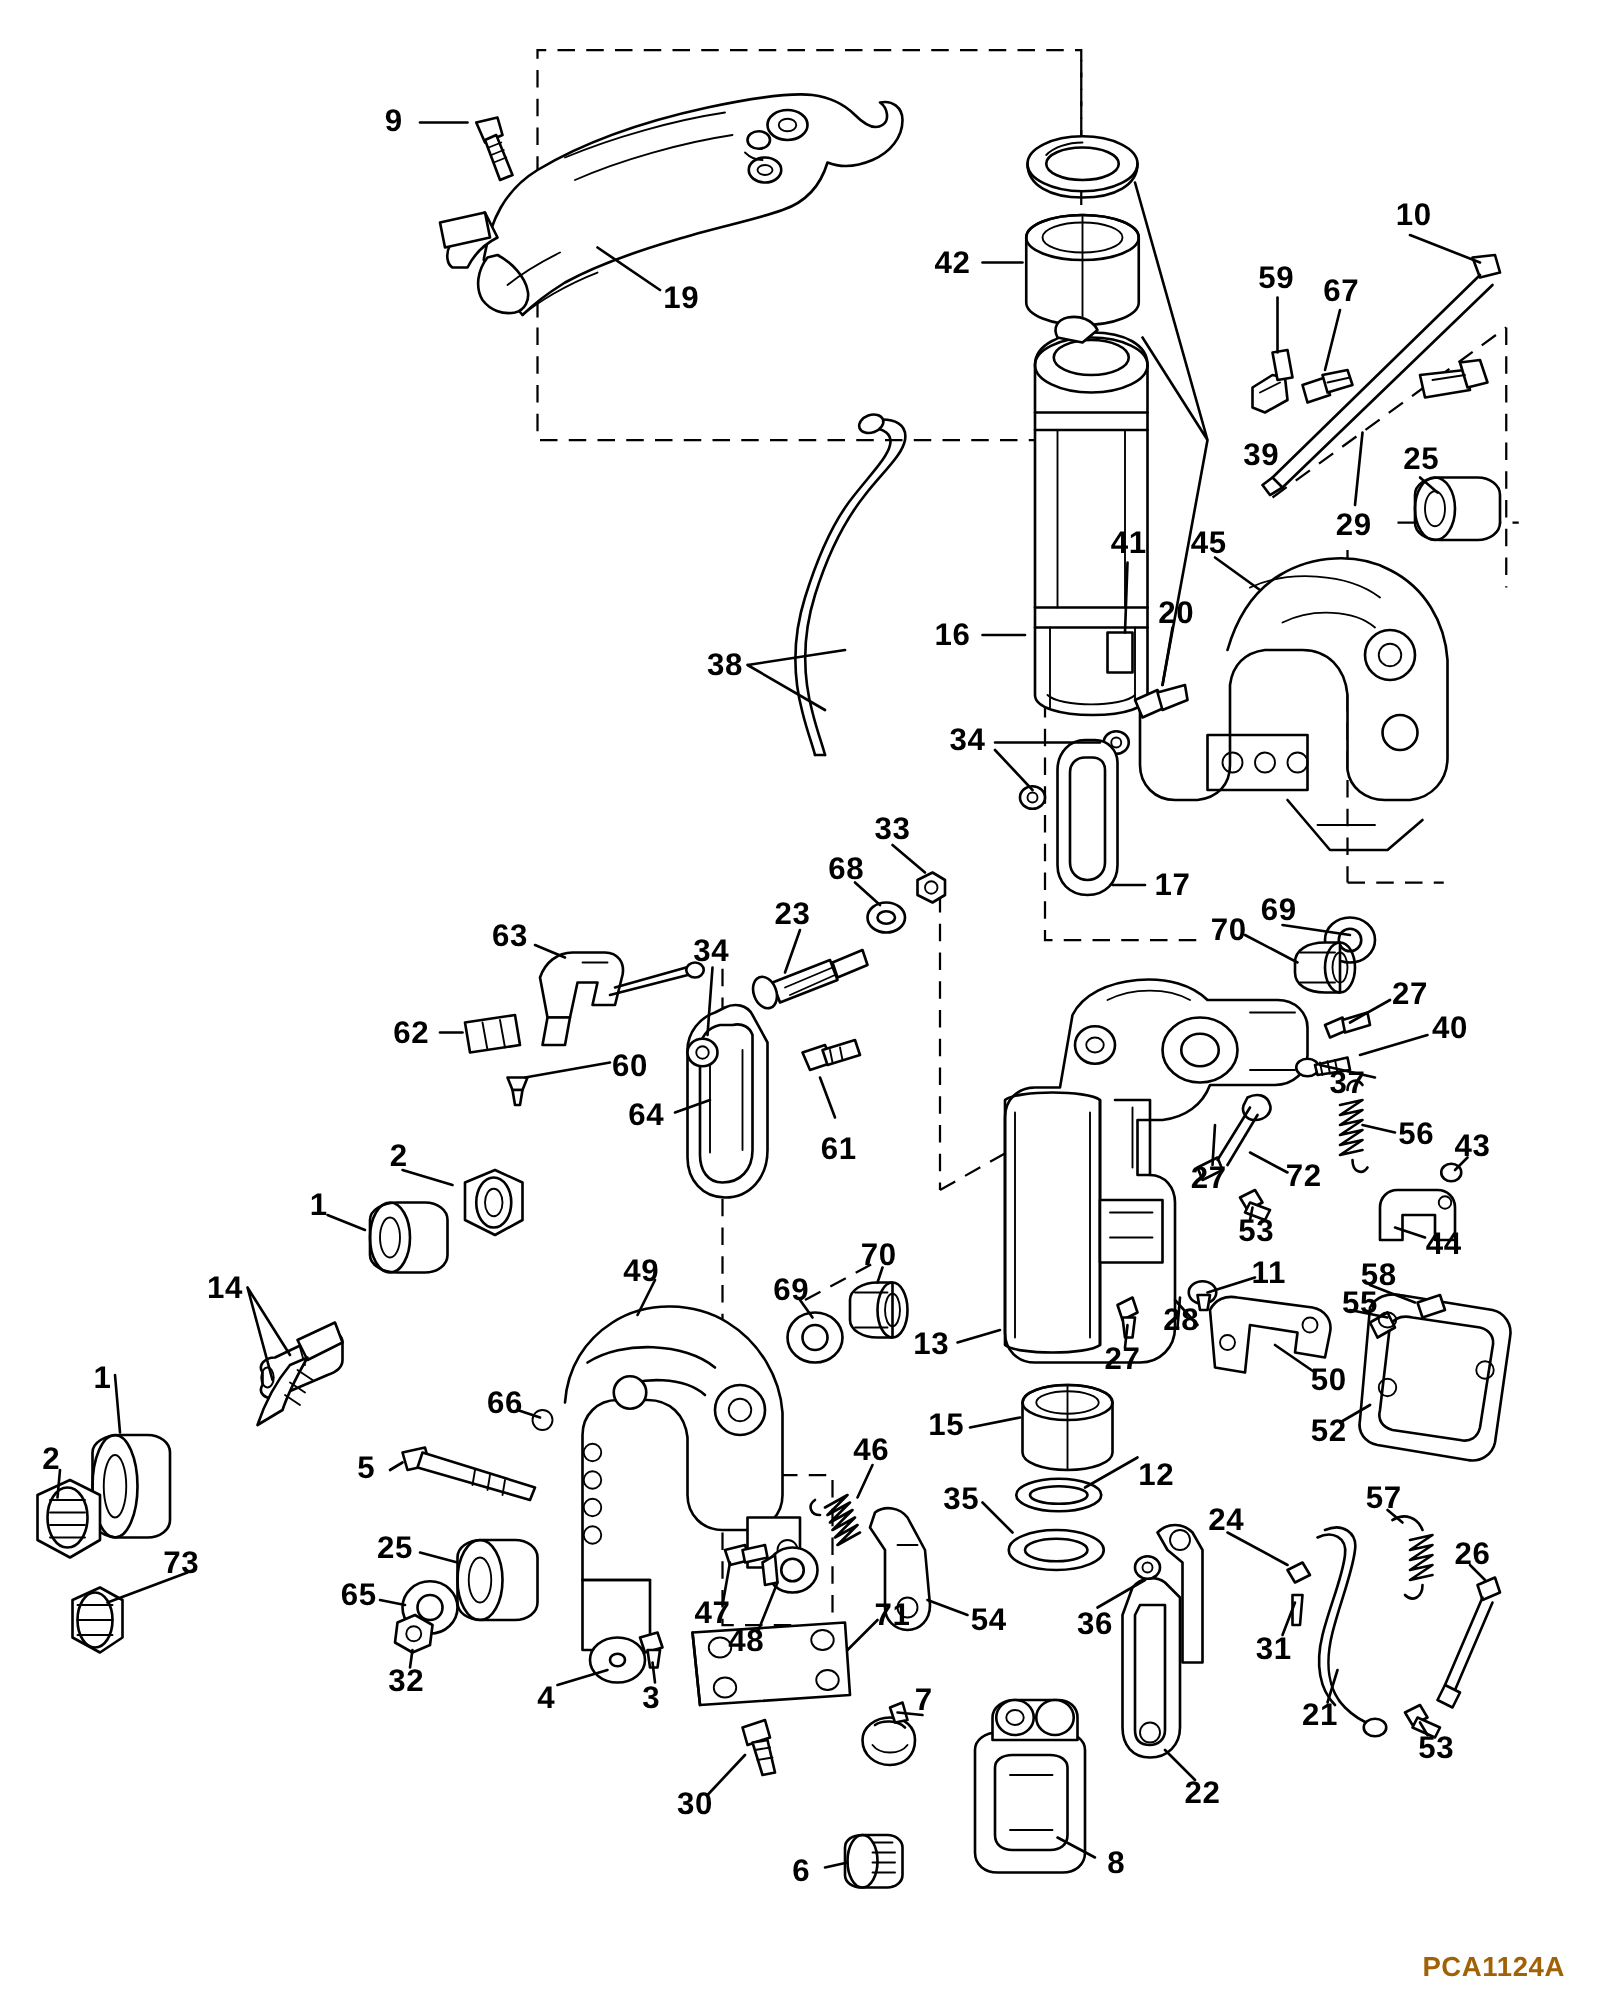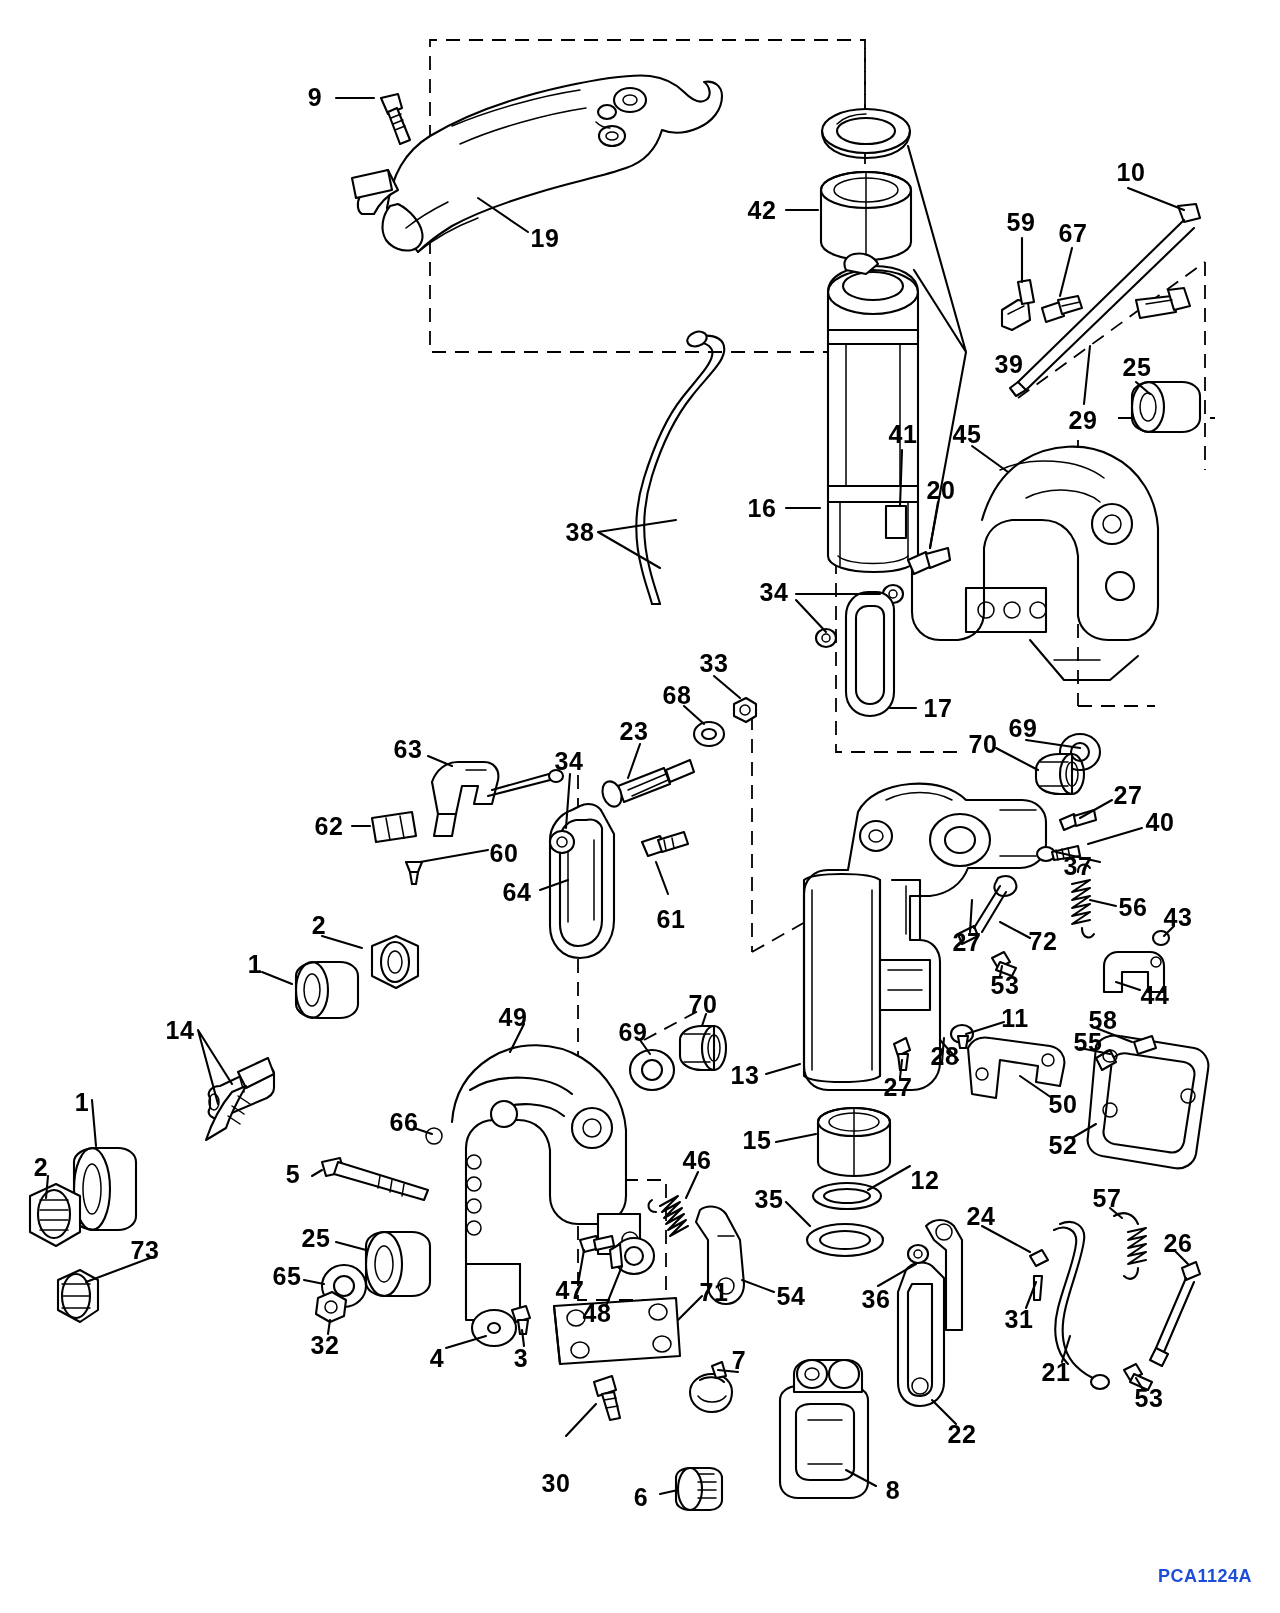--- a/index.html
+++ b/index.html
@@ -35,23 +35,23 @@
     white-space: nowrap;
     transform: translate(-50%, -50%);
     letter-spacing: 0.5px;
   }
   .figure-code {
     position: absolute;
     right: 28px;
     bottom: 26px;
     font-family: "Liberation Sans", sans-serif;
     font-weight: bold;
-    font-size: 18px;
+    font-size: 22px;
     letter-spacing: 0.5px;
-    color: #1d4ed8;
+    color: #a16207;
   }
   .ln { stroke: #000; stroke-width: 2.1; fill: none; stroke-linecap: round; stroke-linejoin: round; }
   .ln-thin { stroke: #000; stroke-width: 1.5; fill: none; stroke-linecap: round; stroke-linejoin: round; }
   .ln-dash { stroke: #000; stroke-width: 1.8; fill: none; stroke-dasharray: 14 9; stroke-linecap: butt; }
   .fillw { fill: #ffffff; }
   .leader { stroke: #000; stroke-width: 2.1; fill: none; stroke-linecap: round; }
 </style>
 </head>
 <body>
 
@@ -675,20 +675,20 @@
   <div class="callout" style="left:791px;  top:1296px;">54</div>
   <div class="callout" style="left:876px;  top:1299px;">36</div>
   <div class="callout" style="left:981px;  top:1216px;">24</div>
   <div class="callout" style="left:1107px; top:1198px;">57</div>
   <div class="callout" style="left:1178px; top:1243px;">26</div>
   <div class="callout" style="left:1019px; top:1319px;">31</div>
   <div class="callout" style="left:1056px; top:1372px;">21</div>
   <div class="callout" style="left:1149px; top:1398px;">53</div>
   <div class="callout" style="left:437px;  top:1358px;">4</div>
   <div class="callout" style="left:521px;  top:1358px;">3</div>
-  <div class="callout" style="left:556px;  top:1483px;text-align:center;">30</div>
+  <div class="callout" style="left:556px;  top:1443px;text-align:center;">30</div>
   <div class="callout" style="left:739px;  top:1360px;">7</div>
   <div class="callout" style="left:962px;  top:1434px;">22</div>
   <div class="callout" style="left:641px;  top:1497px;">6</div>
   <div class="callout" style="left:893px;  top:1490px;">8</div>
 
   <div class="figure-code">PCA1124A</div>
 </div>
 
 </body></html>

